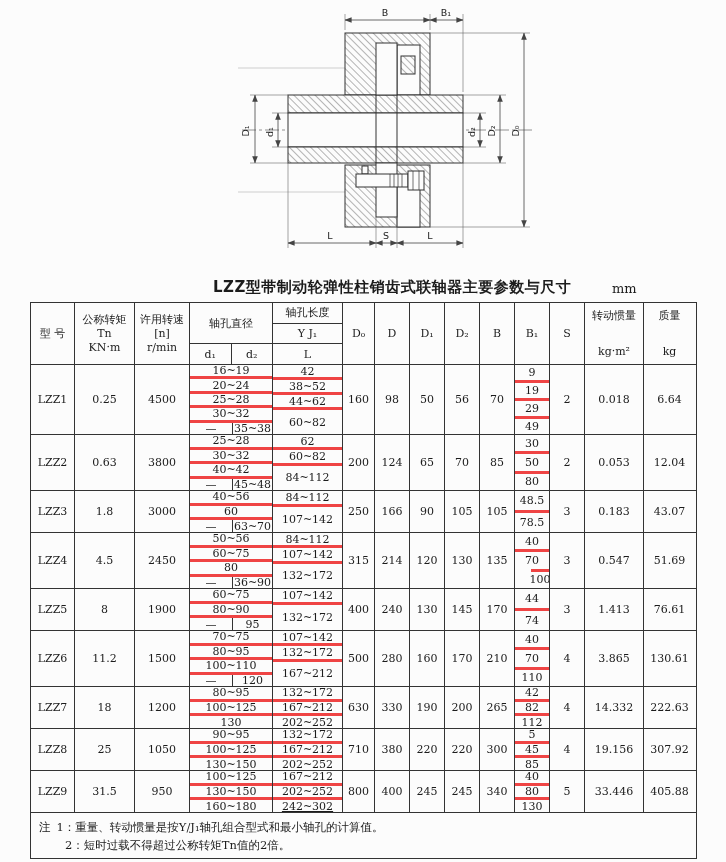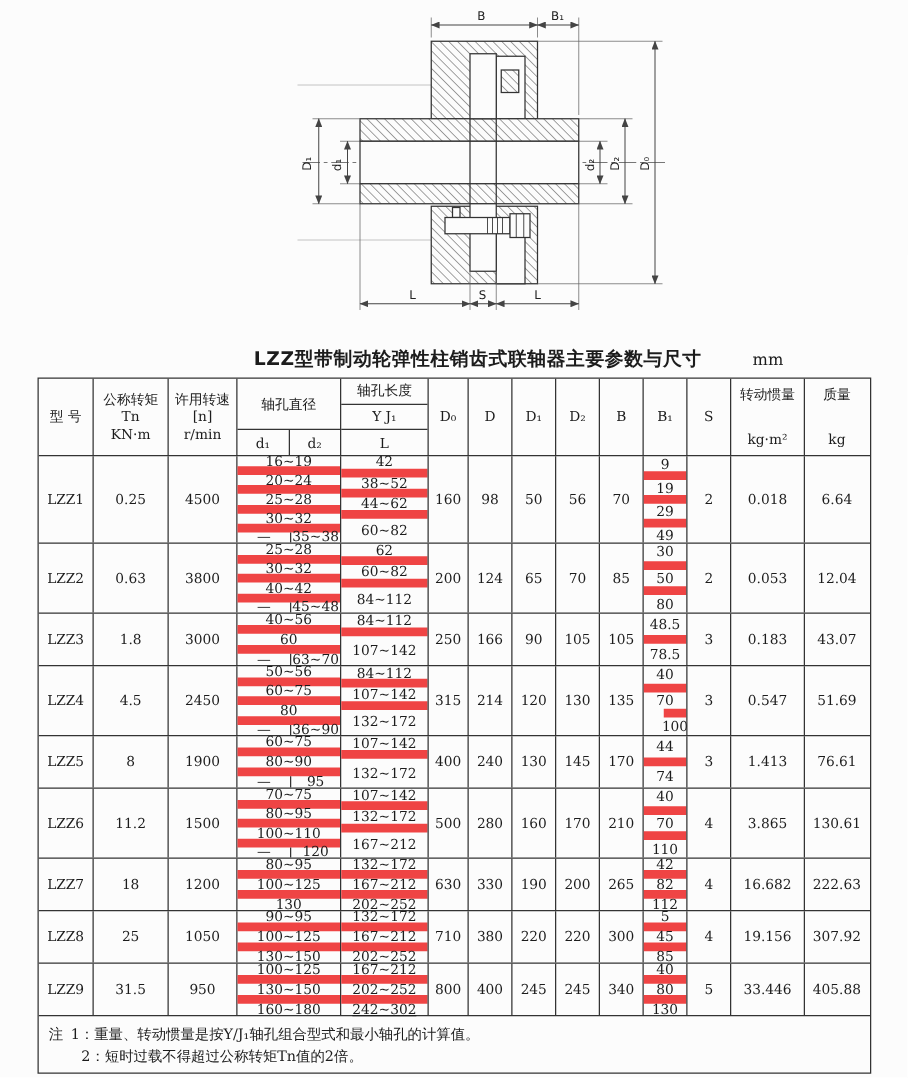--- a/index.html
+++ b/index.html
@@ -2,21 +2,21 @@
 <html><head>
 <meta charset="utf-8">
 <style>
   html,body{margin:0;padding:0;background:#fff;}
   .page{position:relative;width:726px;height:862px;background:#fcfcfc;overflow:hidden;
         font-family:"DejaVu Serif","DejaVu Sans","Liberation Serif",serif;color:#1c1c1c;}
   
   .drawing{position:absolute;top:0;left:0;}
   .dimtxt{font-family:"DejaVu Sans","Liberation Sans",sans-serif;font-size:9.5px;fill:#222;}
   
-  .titlebar{position:absolute;top:276px;left:8px;width:659px;height:26px;}
+  .titlebar{position:absolute;top:276px;left:18px;width:659px;height:26px;}
   .title{position:absolute;left:195px;top:2px;font-size:15px;font-weight:600;letter-spacing:.5px;
          font-family:"DejaVu Sans","Liberation Sans",sans-serif;}
   .unit{position:absolute;left:594px;top:5px;font-size:13px;}
   
   .tbl{position:absolute;left:30px;top:302px;width:667px;border:1.5px solid #333;box-sizing:border-box;background:#fcfcfc;}
   .thead{display:flex;height:61px;}
   .block{display:flex;border-top:1px solid #333;box-sizing:border-box;}
   .hc,.cell{display:flex;align-items:center;justify-content:center;border-left:1px solid #333;
             box-sizing:border-box;font-size:11px;text-align:center;line-height:1.2;}
   .thead>*:first-child,.block>*:first-child{border-left:none;}
@@ -25,21 +25,21 @@
   .hgroup{display:flex;flex-direction:column;border-left:1px solid #333;box-sizing:border-box;font-size:11px;text-align:center;}
   .hb-top{flex:2;display:flex;align-items:center;justify-content:center;}
   .hb-bot{flex:1;display:flex;border-top:1px solid #333;}
   .hb-bot>div{flex:1;display:flex;align-items:center;justify-content:center;}
   .hb-bot>div+div{border-left:1px solid #333;}
   .hl{flex:1;display:flex;align-items:center;justify-content:center;}
   .hl.bt{border-top:1px solid #333;}
   .subcol{display:flex;flex-direction:column;border-left:1px solid #333;box-sizing:border-box;}
   .subcol>.sub{flex:1 1 0;display:flex;align-items:center;justify-content:center;
                box-sizing:border-box;font-size:11px;min-height:0;}
-  .subcol>.sub+.sub{border-top:7px solid #ef4444;}
+  .subcol>.sub+.sub{border-top:3px solid #ef4444;}
   .sub.split{padding:0;}
   .split .sd1{width:42px;height:100%;display:flex;align-items:center;justify-content:center;box-sizing:border-box;}
   .split .sd2{flex:1;height:100%;display:flex;align-items:center;justify-content:center;
               border-left:1px solid #333;box-sizing:border-box;}
   .col-model{width:43px}.col-tn{width:60px}.col-speed{width:55px}.col-bore{width:83px}
   .col-L{width:70px}.col-d0{width:32px}.col-D{width:35px}.col-inertia{width:59px}.col-mass{width:52px}
   
   .notes{border-top:1.5px solid #333;height:46px;box-sizing:border-box;padding:5px 8px;
          font-size:11.5px;line-height:1.6;}
   .note-label{margin-right:6px;}
@@ -402,21 +402,21 @@
           <div class="cell col-D">330</div>
           <div class="cell col-D">190</div>
           <div class="cell col-D">200</div>
           <div class="cell col-D">265</div>
           <div class="subcol col-D">
             <div class="sub" style="flex-grow: 1;">42</div>
             <div class="sub" style="flex-grow: 1;">82</div>
             <div class="sub" style="flex-grow: 1;">112</div>
           </div>
           <div class="cell col-D">4</div>
-          <div class="cell col-inertia">16.682</div>
+          <div class="cell col-inertia">14.332</div>
           <div class="cell col-mass">222.63</div>
         </div>
         <div class="block" style="height: 42px;">
           <div class="cell col-model">LZZ8</div>
           <div class="cell col-tn">25</div>
           <div class="cell col-speed">1050</div>
           <div class="subcol col-bore">
             <div class="sub">90~95</div>
             <div class="sub">100~125</div>
             <div class="sub">130~150</div>

